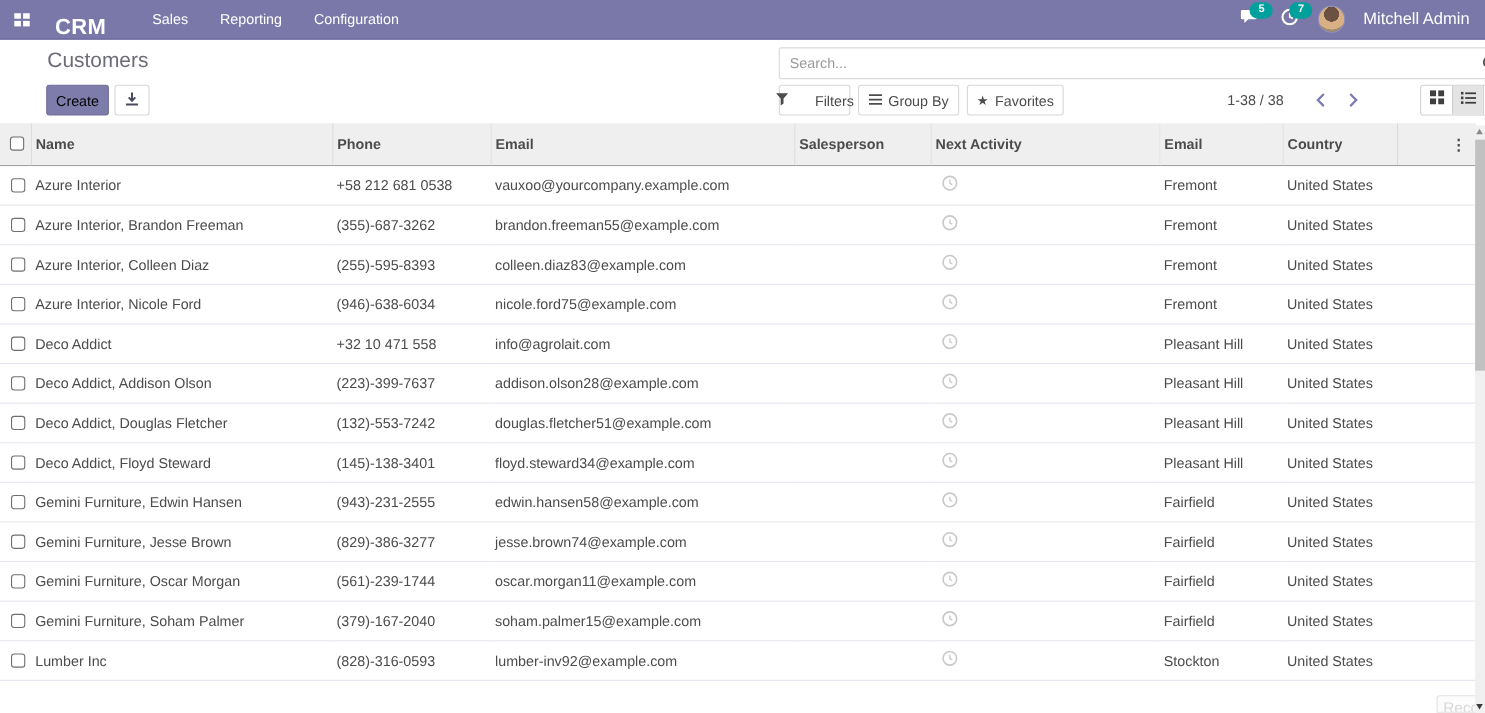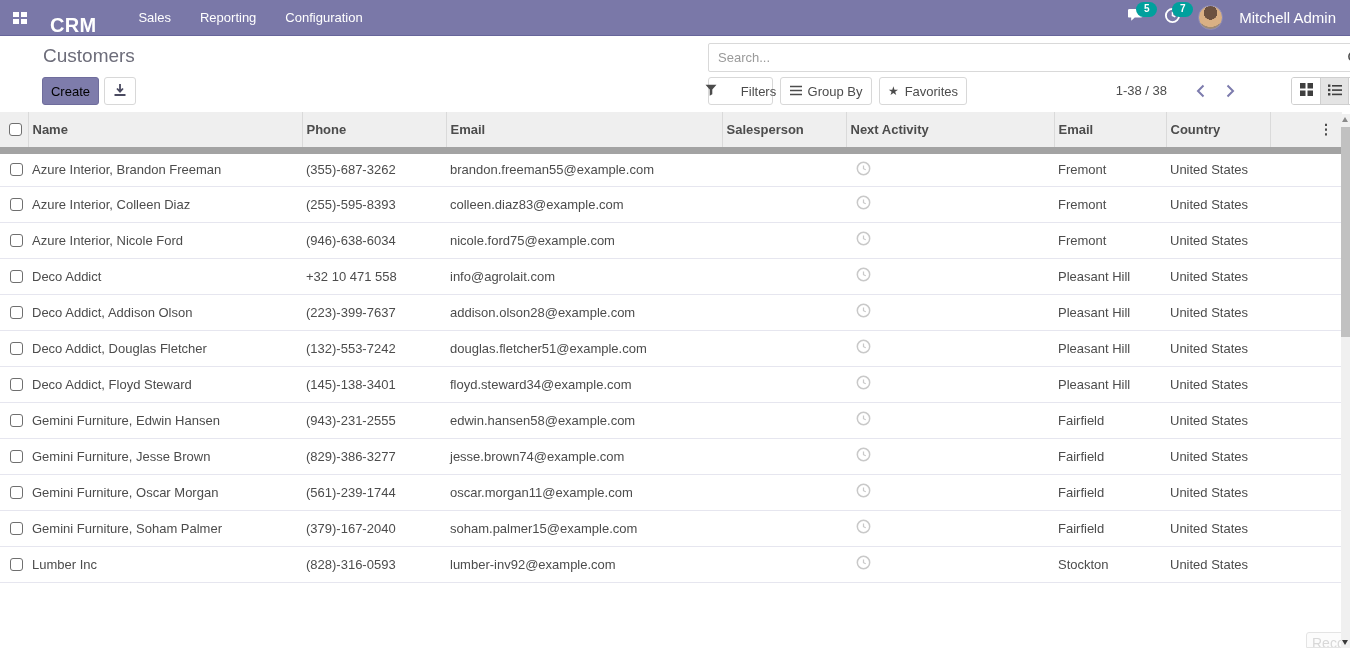--- a/index.html
+++ b/index.html
@@ -61,21 +61,21 @@
   .vs-active{background:#e4e4e4;}
 
   
   .list-table{position:absolute;top:112px;left:0;width:1342px;border-collapse:collapse;table-layout:fixed;z-index:5;}
   .list-table col.c-check{width:28px;}  .list-table col.c-name{width:274px;}
   .list-table col.c-phone{width:144px;} .list-table col.c-email{width:276px;}
   .list-table col.c-sales{width:124px;} .list-table col.c-activity{width:208px;}
   .list-table col.c-city{width:112px;}  .list-table col.c-country{width:104px;}
   .list-table col.c-extra{width:72px;}
   thead th{height:38px;background:var(--header-bg);font-size:13px;font-weight:700;
-    color:#4c4c4c;text-align:left;padding-left:4px;border-bottom:7px solid #a3a3a3;
+    color:#4c4c4c;text-align:left;padding-left:4px;border-bottom:1px solid #a3a3a3;
     border-left:1px solid #dadada;cursor:pointer;white-space:nowrap;overflow:hidden;}
   thead th:first-child{border-left:none;}
   thead th.th-extra{text-align:right;padding-right:9px;}
   tbody td{height:36px;font-size:13px;color:#4c4c4c;padding-left:4px;
     border-bottom:1px solid var(--row-border);white-space:nowrap;overflow:hidden;background:#fff;}
   tbody tr{cursor:pointer;}
   .checkbox{display:block;width:13px;height:13px;border:1px solid #6f6f6f;
     border-radius:3px;background:#fff;margin:0 auto;cursor:pointer;}
   .dots{font-size:14px;font-weight:700;color:#4c4c4c;letter-spacing:0;cursor:pointer;}
   .row-clock{display:inline-block;margin-left:6px;vertical-align:middle;}
@@ -248,20 +248,40 @@
       <th>Salesperson</th>
       <th>Next Activity</th>
       <th>Email</th>
       <th>Country</th>
       <th class="th-extra">
         <span class="dots">⋮</span>
       </th>
     </tr>
   </thead>
   <tbody>
+  <tr>
+    <td>
+          <span class="checkbox"></span>
+        </td>
+    <td>Azure Interior</td>
+    <td>+58 212 681 0538</td>
+    <td>vauxoo@yourcompany.example.com</td>
+    <td></td>
+    <td>
+      <span class="row-clock">
+        <svg width="15" height="15" viewBox="0 0 16 16">
+          <circle cx="8" cy="8" r="6.6" fill="none" stroke="#c9c9c9" stroke-width="1.6"></circle>
+          <path d="M8 4.8 v3.4 l2.4 1.2" fill="none" stroke="#c9c9c9" stroke-width="1.3"></path>
+        </svg>
+      </span>
+    </td>
+    <td>Fremont</td>
+    <td>United States</td>
+    <td></td>
+  </tr>
 
   <tr>
     <td>
           <span class="checkbox"></span>
         </td>
     <td>Azure Interior, Brandon Freeman</td>
     <td>(355)-687-3262</td>
     <td>brandon.freeman55@example.com</td>
     <td></td>
     <td>

